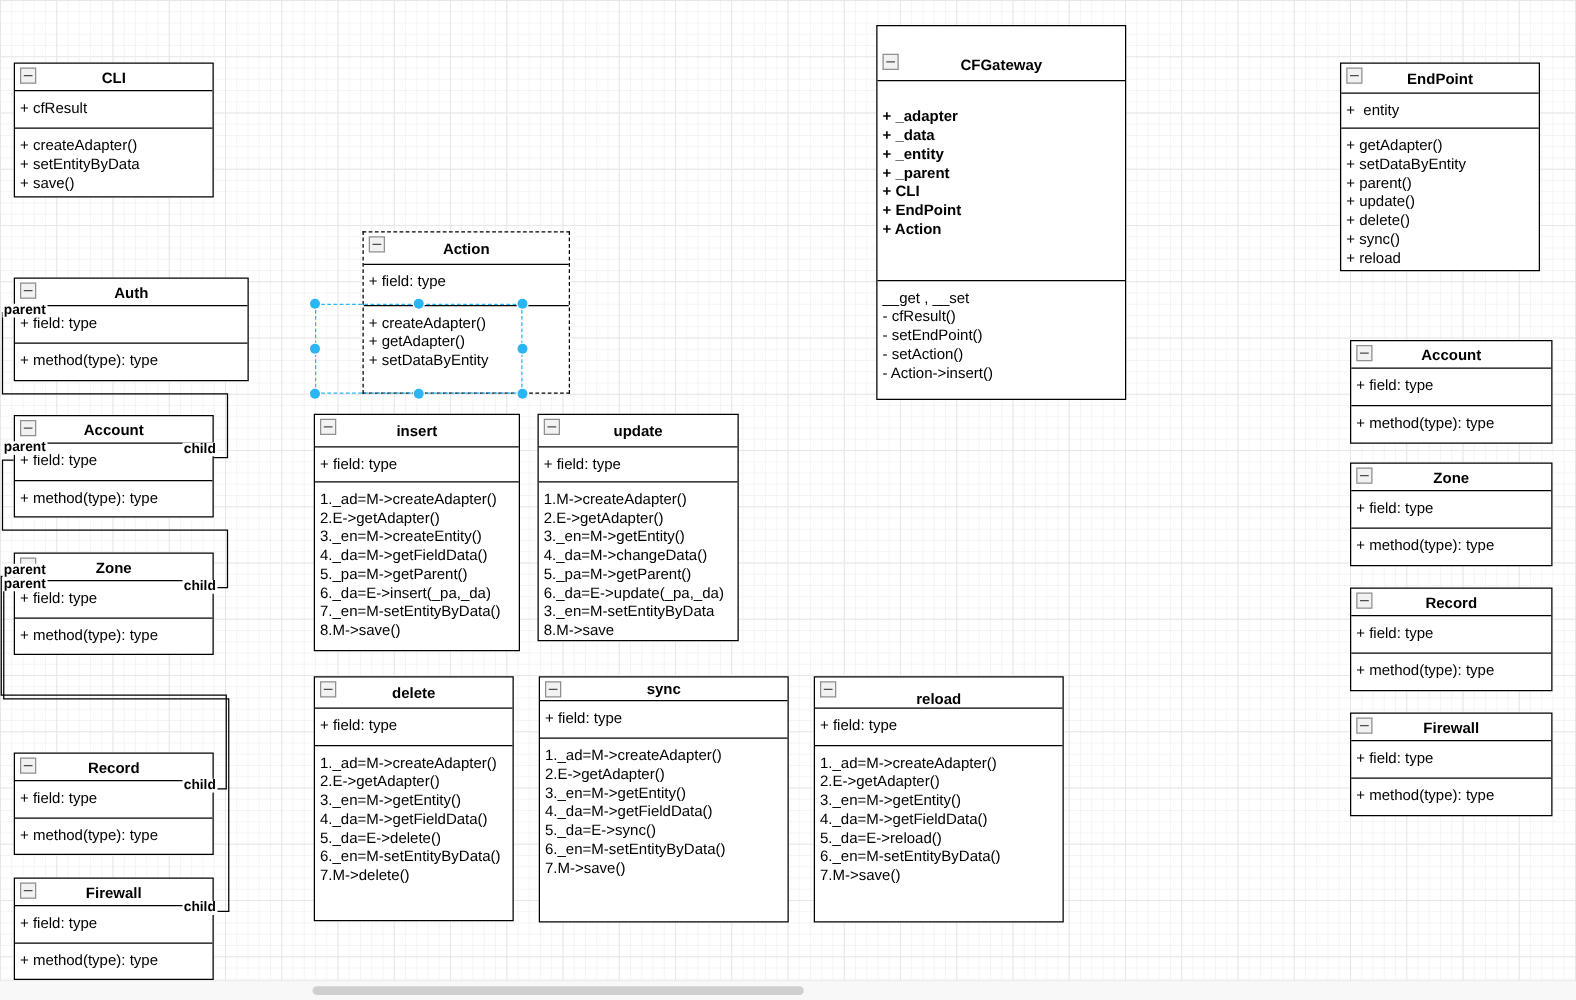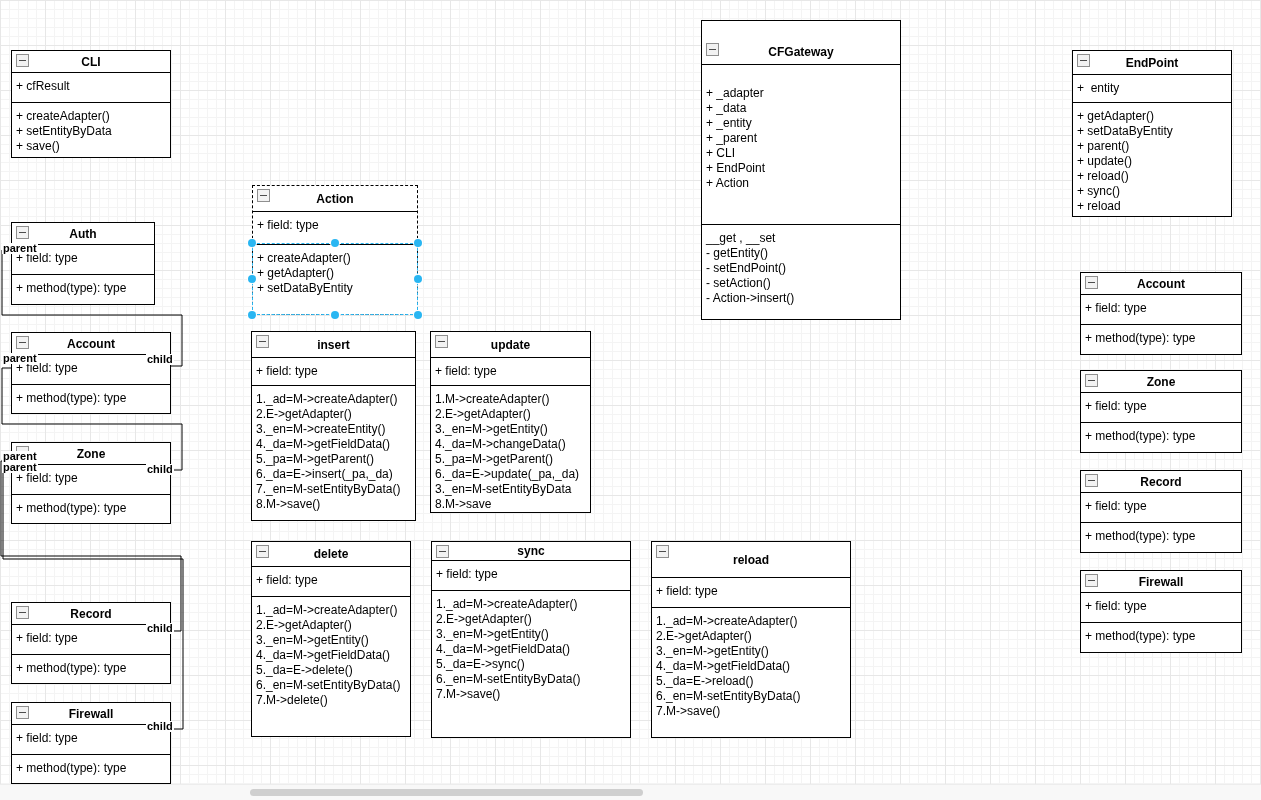--- a/index.html
+++ b/index.html
@@ -13,21 +13,21 @@
       linear-gradient(#f4f4f4 1px, transparent 1px),
       linear-gradient(90deg, #f4f4f4 1px, transparent 1px);
     background-size:45px 45px,45px 45px,9px 9px,9px 9px;
   }
   svg.edges{position:absolute;left:0;top:0;z-index:1;}
   svg.edges polyline{fill:none;stroke:#000;stroke-width:1;}
   .uml-class{
     position:absolute;background:#fff;border:1px solid #000;
     box-sizing:border-box;font-size:12px;color:#000;z-index:2;
   }
-  .uml-class.dashed{border-style:dashed;}
+  .uml-class.dashed{border-style:dashed;margin-left:38px;}
   .cls-title{
     position:relative;display:flex;align-items:center;justify-content:center;
     border-bottom:1px solid #000;font-weight:bold;box-sizing:border-box;
   }
   .collapse{
     position:absolute;left:4px;top:3px;width:13px;height:13px;
     border:1px solid #8f8f8f;background:#f2f2f2;box-sizing:border-box;
     display:flex;align-items:center;justify-content:center;
   }
   .collapse::after{content:"";display:block;width:7px;height:1px;background:#4d4d4d;}
@@ -64,21 +64,21 @@
         </div>
         <div class="cls-fields" style="height: 30px;">
           <div class="txt-line">+ cfResult</div>
         </div>
         <div class="cls-methods">
           <div class="txt-line">+ createAdapter()</div>
           <div class="txt-line">+ setEntityByData</div>
           <div class="txt-line">+ save()</div>
         </div>
       </div>
-      <div class="uml-class" style="left: 11px; top: 222px; width: 144px; height: 83px;">
+      <div class="uml-class" style="left: 11px; top: 222px; width: 188px; height: 83px;">
         <div class="cls-title" style="height: 22px;">
           <span class="collapse"></span>
           <span class="title-text">Auth</span>
         </div>
         <div class="cls-fields" style="height: 30px;">
           <div class="txt-line">+ field: type</div>
         </div>
         <div class="cls-methods">
           <div class="txt-line">+ method(type): type</div>
         </div>
@@ -213,21 +213,21 @@
           <div class="txt-line">1._ad=M-&gt;createAdapter()</div>
           <div class="txt-line">2.E-&gt;getAdapter()</div>
           <div class="txt-line">3._en=M-&gt;getEntity()</div>
           <div class="txt-line">4._da=M-&gt;getFieldData()</div>
           <div class="txt-line">5._da=E-&gt;sync()</div>
           <div class="txt-line">6._en=M-setEntityByData()</div>
           <div class="txt-line">7.M-&gt;save()</div>
         </div>
       </div>
       <div class="uml-class" style="left: 651px; top: 541px; width: 200px; height: 197px;">
-        <div class="cls-title" style="height: 36px;">
+        <div class="cls-title" style="height: 25px; align-items: flex-end;">
           <span class="collapse"></span>
           <span class="title-text">reload</span>
         </div>
         <div class="cls-fields" style="height: 30px;">
           <div class="txt-line">+ field: type</div>
         </div>
         <div class="cls-methods">
           <div class="txt-line">1._ad=M-&gt;createAdapter()</div>
           <div class="txt-line">2.E-&gt;getAdapter()</div>
           <div class="txt-line">3._en=M-&gt;getEntity()</div>
@@ -235,52 +235,52 @@
           <div class="txt-line">5._da=E-&gt;reload()</div>
           <div class="txt-line">6._en=M-setEntityByData()</div>
           <div class="txt-line">7.M-&gt;save()</div>
         </div>
       </div>
       <div class="uml-class" style="left: 701px; top: 20px; width: 200px; height: 300px;">
         <div class="cls-title" style="height: 25px; margin-top: 19px;">
           <span class="collapse"></span>
           <span class="title-text">CFGateway</span>
         </div>
-        <div class="cls-fields" style="height: 160px;">
+        <div class="cls-fields" style="height: 160px; font-weight: bold;">
           <div class="txt-line">&nbsp;</div>
           <div class="txt-line">+ _adapter</div>
           <div class="txt-line">+ _data</div>
           <div class="txt-line">+ _entity</div>
           <div class="txt-line">+ _parent</div>
           <div class="txt-line">+ CLI</div>
           <div class="txt-line">+ EndPoint</div>
           <div class="txt-line">+ Action</div>
         </div>
         <div class="cls-methods">
           <div class="txt-line">__get , __set</div>
-          <div class="txt-line">- getEntity()</div>
+          <div class="txt-line">- cfResult()</div>
           <div class="txt-line">- setEndPoint()</div>
           <div class="txt-line">- setAction()</div>
           <div class="txt-line">- Action-&gt;insert()</div>
         </div>
       </div>
       <div class="uml-class" style="left: 1072px; top: 50px; width: 160px; height: 167px;">
         <div class="cls-title" style="height: 24px;">
           <span class="collapse"></span>
           <span class="title-text">EndPoint</span>
         </div>
         <div class="cls-fields" style="height: 28px;">
           <div class="txt-line">+  entity</div>
         </div>
         <div class="cls-methods">
           <div class="txt-line">+ getAdapter()</div>
           <div class="txt-line">+ setDataByEntity</div>
           <div class="txt-line">+ parent()</div>
           <div class="txt-line">+ update()</div>
-          <div class="txt-line">+ reload()</div>
+          <div class="txt-line">+ delete()</div>
           <div class="txt-line">+ sync()</div>
           <div class="txt-line">+ reload</div>
         </div>
       </div>
       <div class="uml-class" style="left: 1080px; top: 272px; width: 162px; height: 83px;">
         <div class="cls-title" style="height: 22px;">
           <span class="collapse"></span>
           <span class="title-text">Account</span>
         </div>
         <div class="cls-fields" style="height: 30px;">

